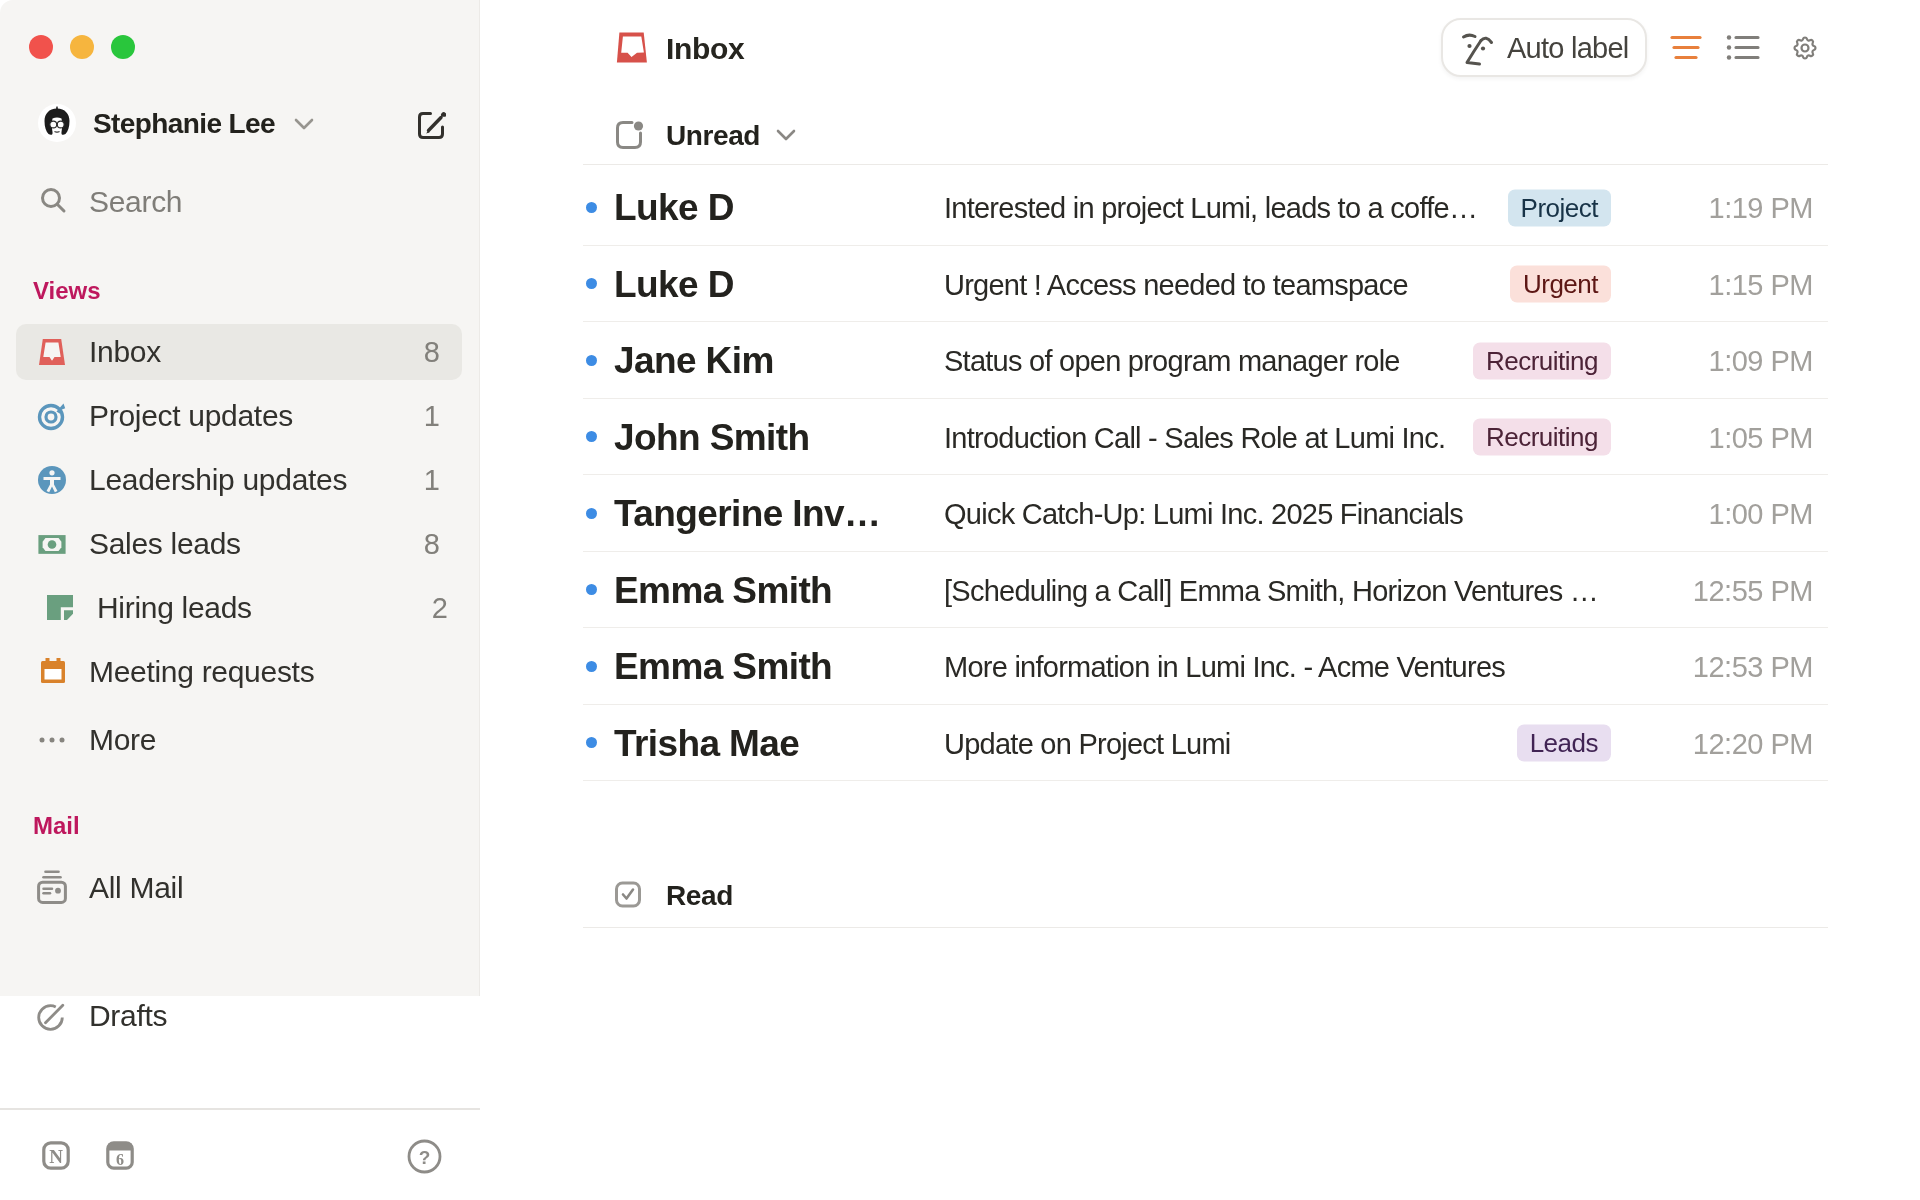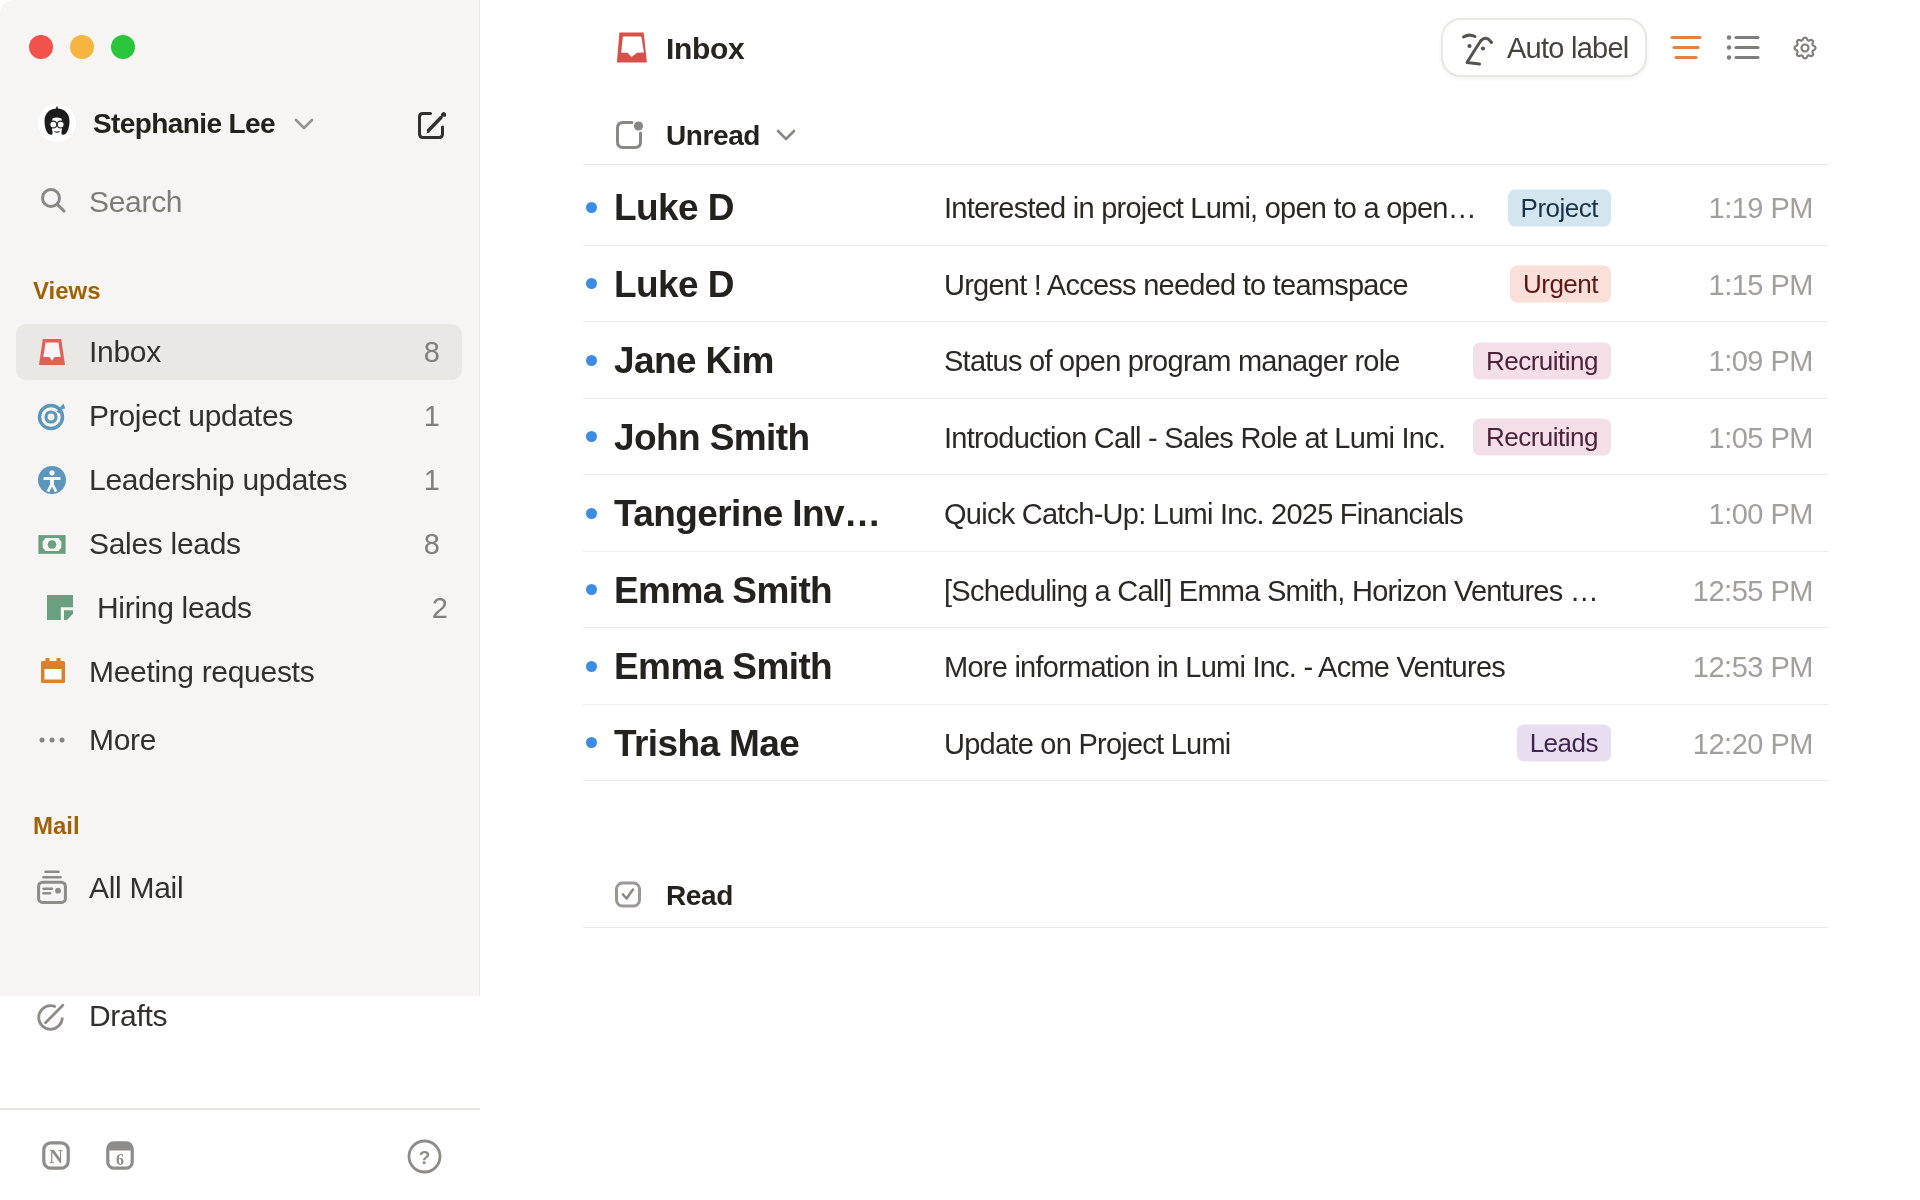--- a/index.html
+++ b/index.html
@@ -2,21 +2,21 @@
 <html><head>
 <meta charset="utf-8">
 <style>
   * { margin:0; padding:0; box-sizing:border-box; }
   html,body { width:1920px; height:1200px; background:#fff; font-family:"Liberation Sans", sans-serif; }
   .app { position:relative; width:1920px; height:1200px; background:#fff; border-radius:13px 13px 0 0; overflow:hidden; }
   .abs { position:absolute; }
   
   .sidebar { position:absolute; left:0; top:0; width:480px; height:996px; background:#f6f5f3; border-right:1.5px solid #eceae7; }
   .light { position:absolute; width:24px; height:24px; border-radius:50%; top:35px; }
-  .sb-label { font-size:24px; font-weight:700; color:#a16207; }
+  .sb-label { font-size:24px; font-weight:700; color:#be185d; }
   .item-sel { position:absolute; left:16px; width:446px; height:56px; border-radius:10px; background:#e9e8e4; }
   .navitem { position:absolute; left:0; width:480px; height:56px; }
   .navitem .ic { position:absolute; left:37px; top:13px; width:30px; height:30px; }
   .navitem .txt { position:absolute; left:89px; top:50%; transform:translateY(-50%); font-size:30px; letter-spacing:-0.3px; color:#32312d; white-space:nowrap; }
   .navitem .cnt { position:absolute; right:40px; top:50%; transform:translateY(-50%); font-size:29px; color:#82807b; }
   
   .main { position:absolute; left:480px; top:0; width:1440px; height:1200px; background:#fff; }
   .hdr-title { position:absolute; left:186px; top:32px; font-size:30px; letter-spacing:-0.3px; font-weight:700; color:#26251f; }
   .autolabel { position:absolute; left:961px; top:18px; width:206px; height:59px; background:#fff; border:2px solid #e9e7e4; border-radius:20px; box-shadow:0 2px 4px rgba(0,0,0,0.05); }
   .autolabel .t { position:absolute; left:64px; top:50%; transform:translateY(-50%); font-size:29px; letter-spacing:-0.75px; color:#45433e; white-space:nowrap; }
@@ -215,21 +215,21 @@
     <div class="abs" style="left:186px; top:120px; font-size:28px; letter-spacing:-0.4px; font-weight:700; color:#23221d;">Unread</div>
     <svg class="abs" style="left:295px; top:127px;" width="22" height="17" viewBox="0 0 22 17">
       <path d="M3 4 L11 12 L19 4" fill="none" stroke="#8a8884" stroke-width="2.6" stroke-linecap="round" stroke-linejoin="round"></path>
     </svg>
     <div class="abs" style="left:103px; top:164px; width:1245px; height:1px; background:#eceae7;"></div>
 
     <div class="list" style="top:169px;">
       <div class="row" style="top:0px;">
         <div class="dot"></div>
           <div class="nm">Luke D</div>
-        <div class="sb">Interested in project Lumi, open to a open…</div>
+        <div class="sb">Interested in project Lumi, leads to a coffe…</div>
         <div class="pill p-blue">Project</div>
         <div class="tm">1:19 PM</div>
       </div>
       <div class="row" style="top:76.5px;">
         <div class="dot"></div>
           <div class="nm">Luke D</div>
         <div class="sb">Urgent ! Access needed to teamspace</div>
         <div class="pill p-red">Urgent</div>
         <div class="tm">1:15 PM</div>
       </div>

